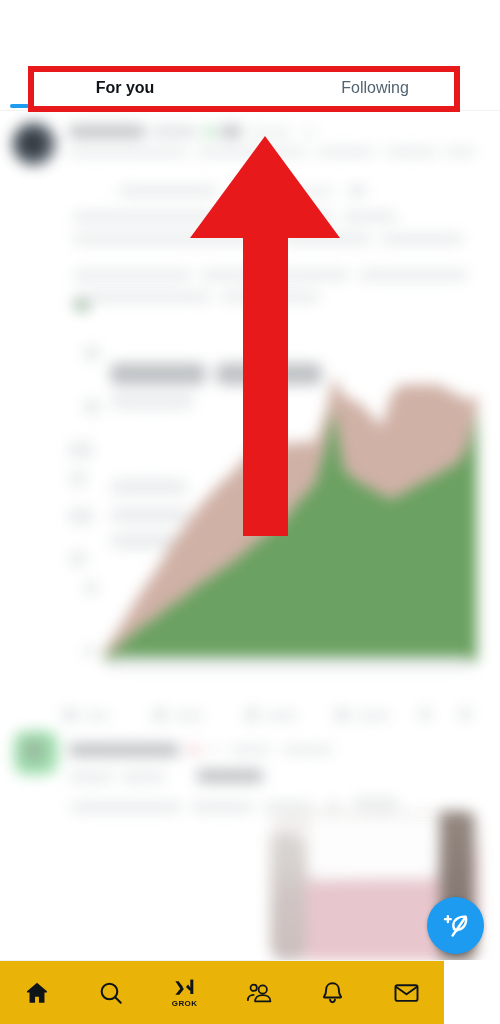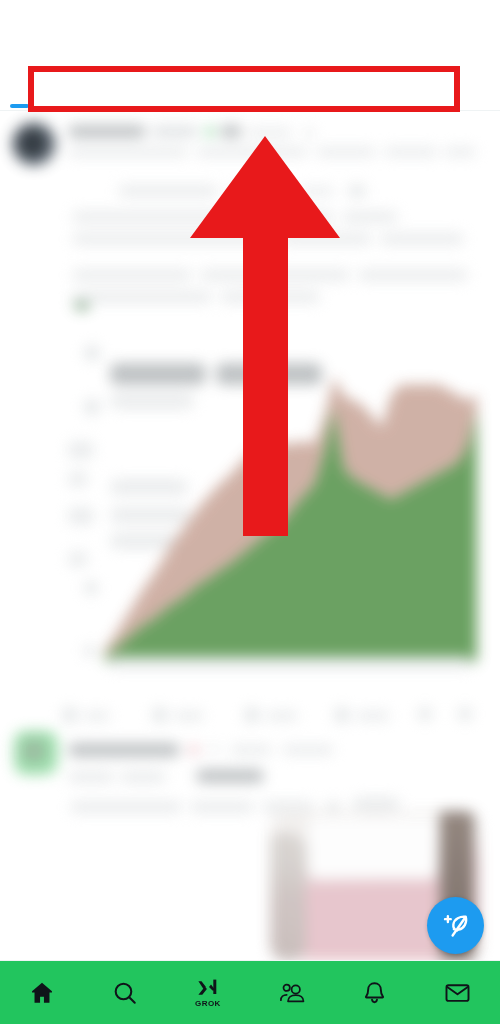--- a/index.html
+++ b/index.html
@@ -110,42 +110,50 @@
   .fab {
     position:absolute; left:427px; top:897px; width:57px; height:57px;
     border-radius:50%; background:#1d9bf0;
     display:flex; align-items:center; justify-content:center;
     box-shadow:0 1px 4px rgba(0,0,0,0.18);
   }
   .fab svg { width:30px; height:30px; display:block; }
 
   
   .bottomnav {
-    position:absolute; left:0; top:960px; width:500px; height:64px;
-    background:#22c55e; border-top:1px solid #eff3f4;
+    position:absolute; left:0; top:960px; width:444px; height:64px;
+    background:#eab308; border-top:1px solid #eff3f4;
     display:flex; align-items:center;
   }
   .navitem { flex:1 1 auto; display:flex; align-items:center; justify-content:center; height:64px; }
   .navitem svg { display:block; }
   .grok-wrap { display:flex; flex-direction:column; align-items:center; gap:2px; }
   .grok-label { font-size:8px; font-weight:bold; color:#0f1419; letter-spacing:0.4px; line-height:1; }
 
   
   .anno-box {
     position:absolute; left:28px; top:66px; width:432px; height:46px;
     border:6px solid #e8191b; background:transparent; pointer-events:none;
   }
   .anno-arrow { position:absolute; left:0; top:0; width:500px; height:1024px; pointer-events:none; }
 </style>
 </head>
 <body>
 
 <div id="app">
 
 
+  <div class="tabbar">
+    <div class="tab active">
+      <span>For you</span>
+    </div>
+    <div class="tab inactive">
+      <span>Following</span>
+    </div>
+  </div>
   <div class="tab-underline"></div>
   <div class="tabbar-sep"></div>
 
   <div class="feed">
     <div class="blurwrap">
 
       <div class="av" id="p1-av"></div>
       <div class="ln dk" style="left:68px;  top:14px;  width:78px;  height:13px;"></div>
       <div class="ln" style="left:152px; top:15px;  width:46px;  height:11px;"></div>
       <div class="ln" style="left:205px; top:15px;  width:10px;  height:11px; border-radius:50%; background:#9ddcae;"></div>

